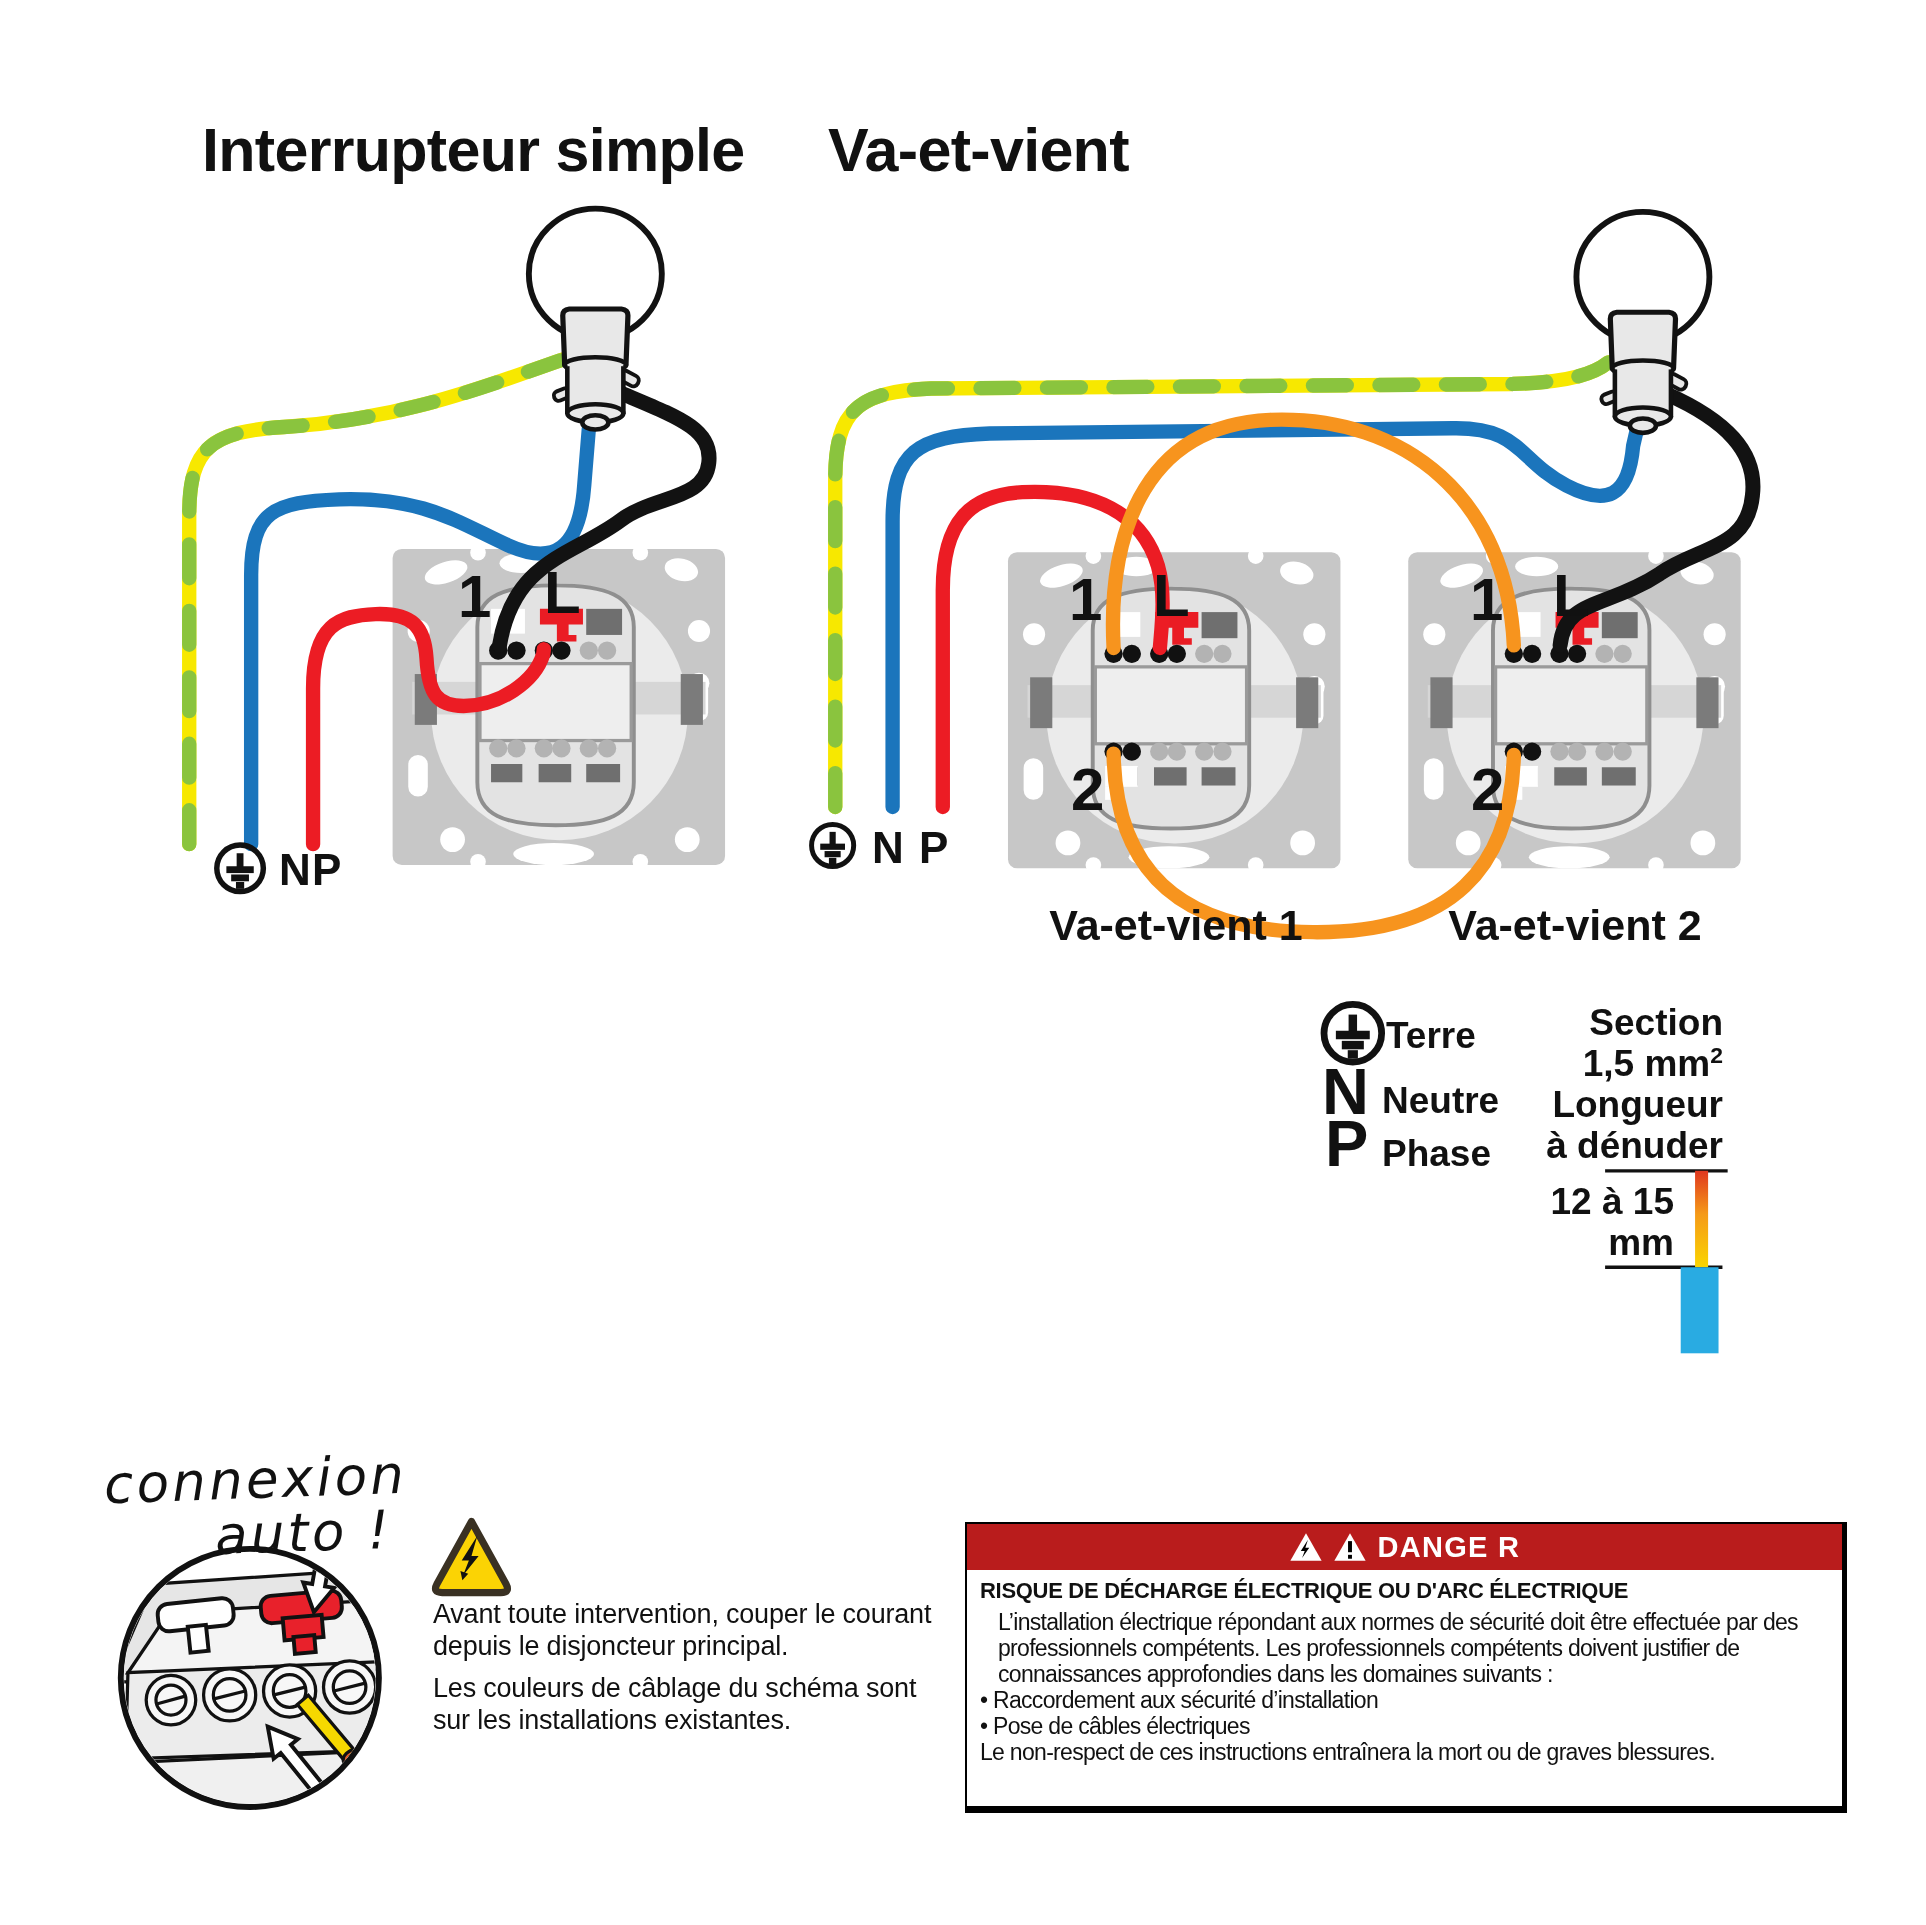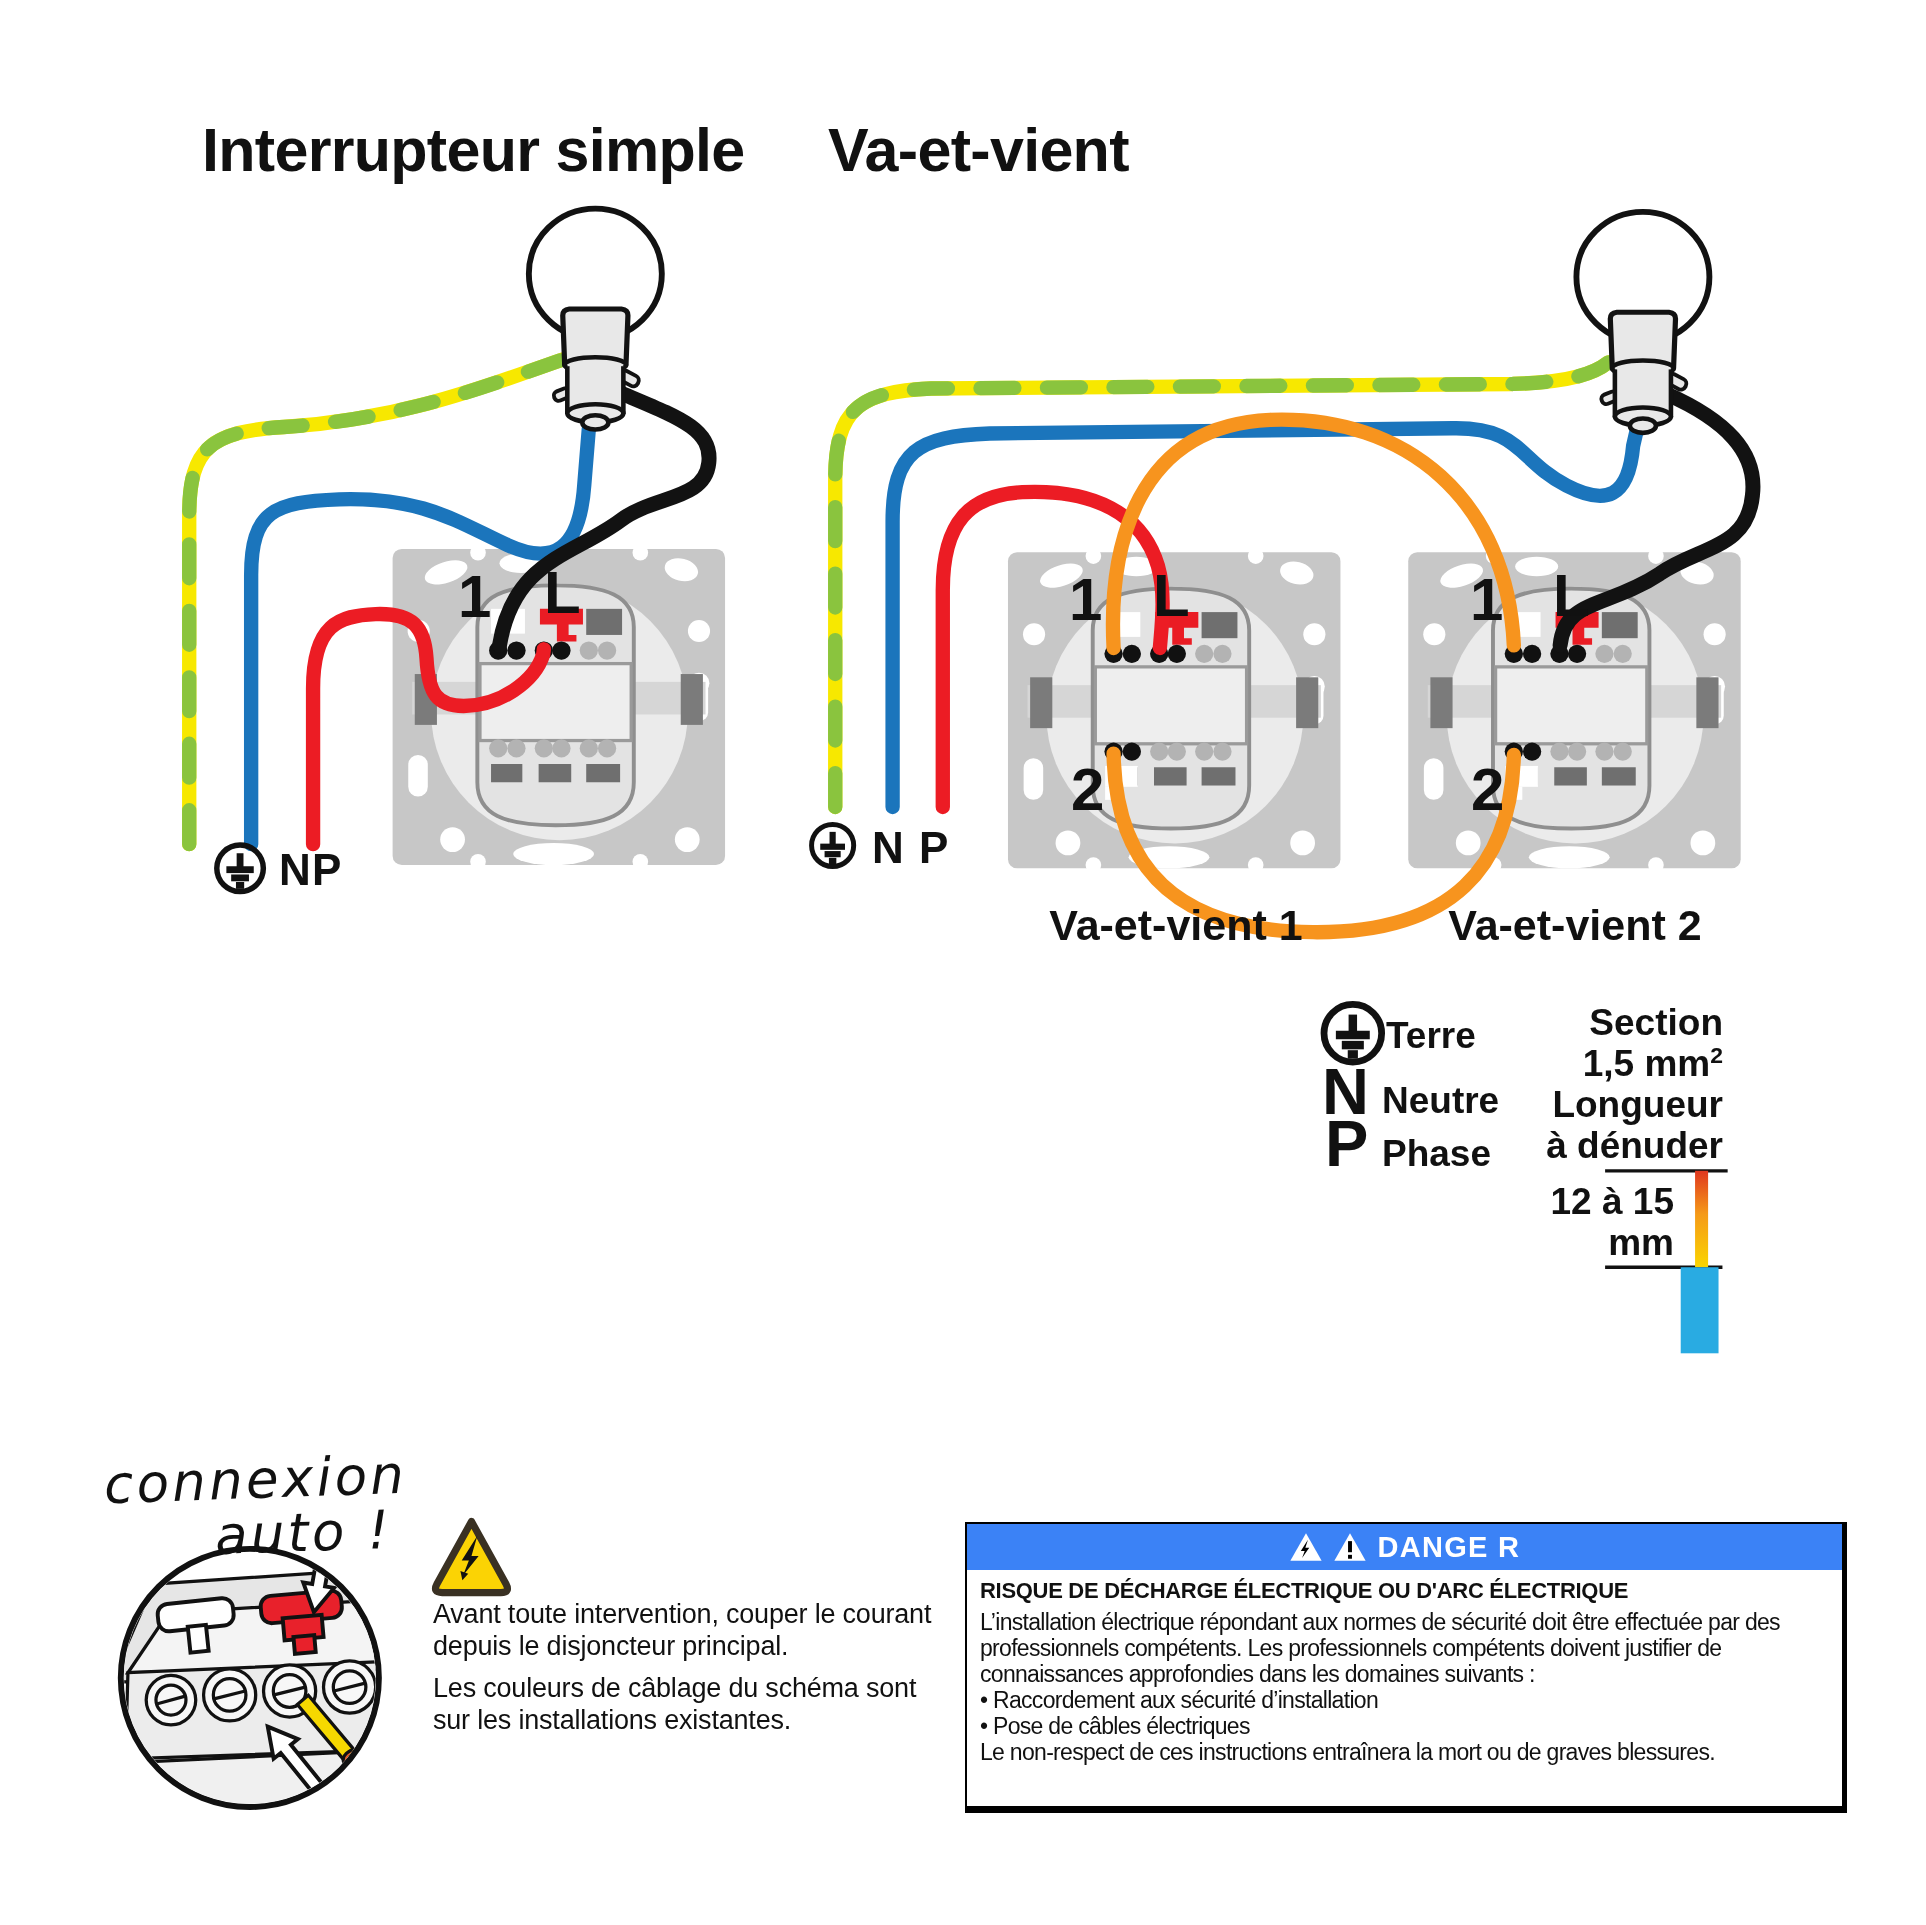--- a/index.html
+++ b/index.html
@@ -13,26 +13,26 @@
   .leg-big{font-size:65px;font-weight:700;line-height:1;}
   .leg-small{font-size:37px;font-weight:700;}
   .spec{font-size:37px;font-weight:700;text-align:right;line-height:1.12;white-space:nowrap;}
   .spec sup{font-size:0.62em;}
   .hand{font-family:"DejaVu Sans",sans-serif;font-style:italic;font-size:53px;letter-spacing:3.3px;
         transform:rotate(-2deg);white-space:nowrap;}
   .note{font-size:27px;letter-spacing:-0.2px;line-height:1.18;white-space:nowrap;}
   .note .ln{white-space:nowrap;}
   .danger{left:965px;top:1522px;width:882px;height:291px;background:#fff;box-sizing:border-box;
           border:2.6px solid #000;border-right-width:5.9px;border-bottom-width:7.2px;}
-  .danger-header{height:46px;background:#3b82f6;color:#fff;display:flex;align-items:center;
+  .danger-header{height:46px;background:#b91c1c;color:#fff;display:flex;align-items:center;
                  justify-content:center;gap:10.4px;}
   .danger-header .t{font-size:29px;font-weight:700;letter-spacing:1.3px;}
   .danger-body{padding:5.2px 13px 0 13px;}
   .d-title{font-size:22px;font-weight:700;letter-spacing:-0.3px;margin:2.6px 0 5.2px 0;white-space:nowrap;}
-  .d-line{font-size:23px;letter-spacing:-0.7px;line-height:1.13;white-space:nowrap;}
+  .d-line{font-size:23px;letter-spacing:-0.7px;line-height:1.13;white-space:nowrap;margin-left:18px;}
   .d-bullet{font-size:23px;letter-spacing:-0.7px;line-height:1.13;white-space:nowrap;}
   .d-bullet::before{content:"• ";}
   .d-warn{font-size:23px;font-weight:400;letter-spacing:-0.7px;line-height:1.13;white-space:nowrap;}
 </style>
 </head>
 <body>
 
 <div class="canvas">
 
   <svg class="abs" style="left:0;top:0" width="1926" height="1925" viewBox="0 0 2954 2953">

